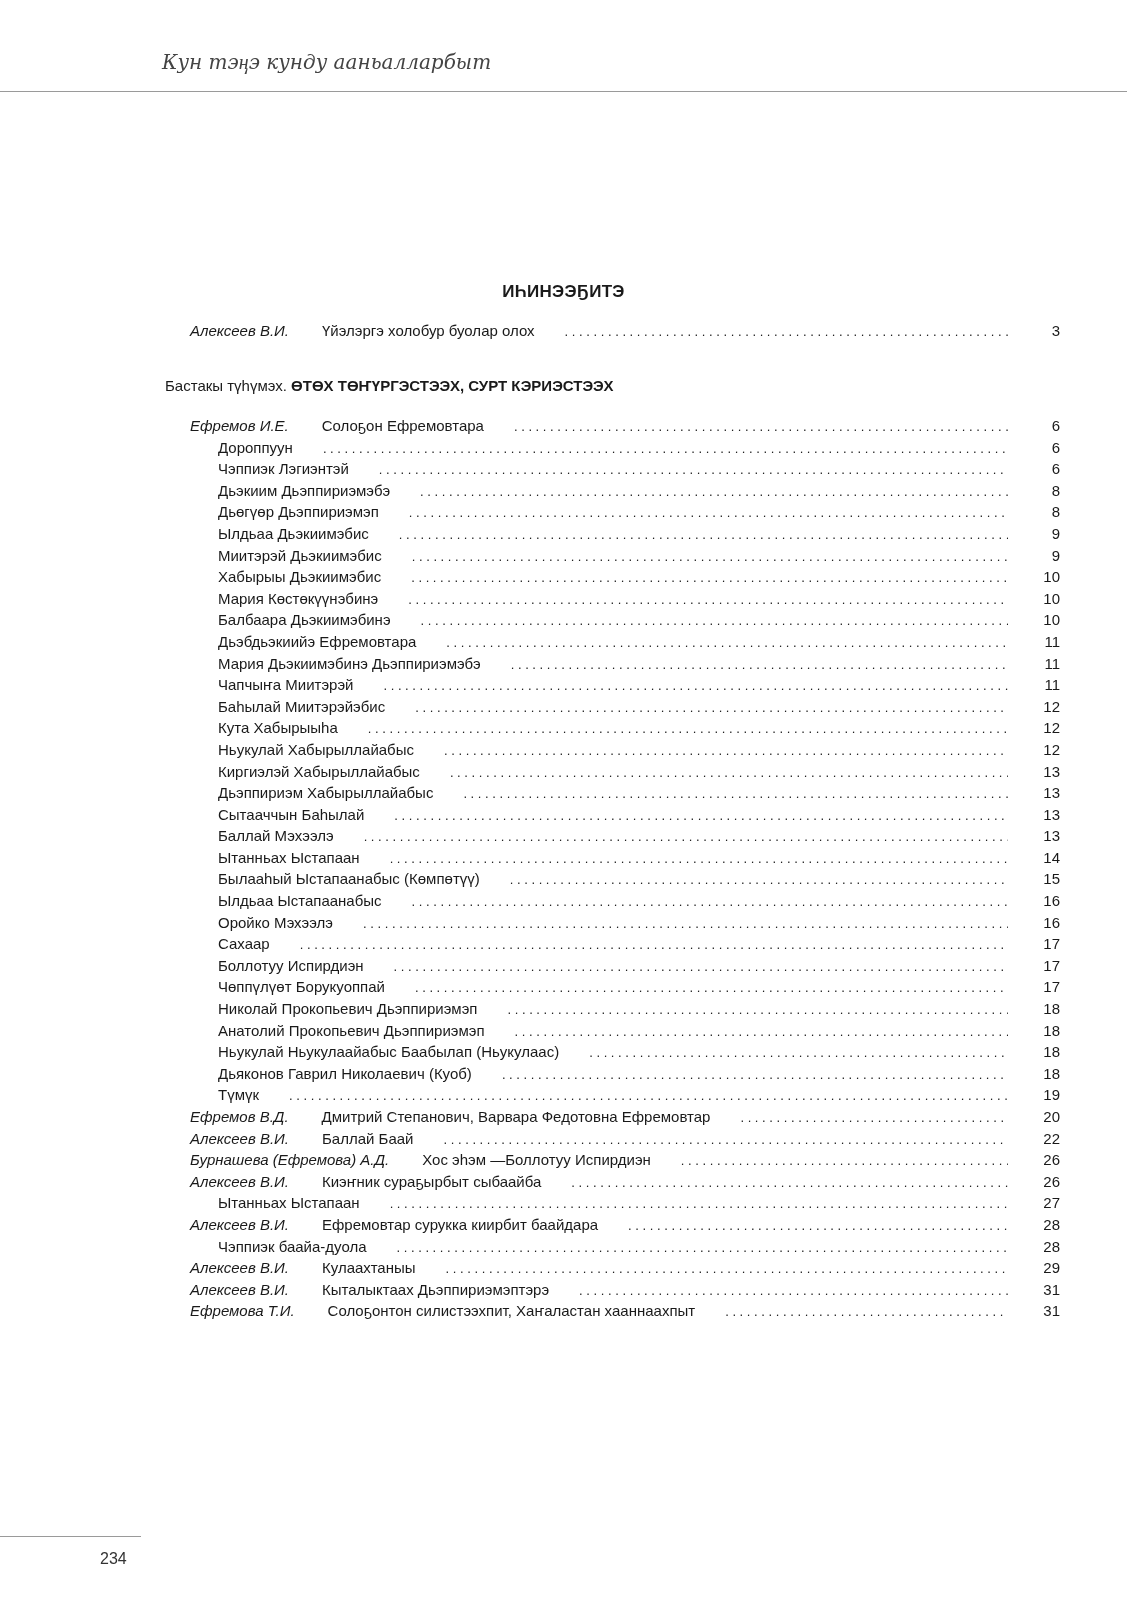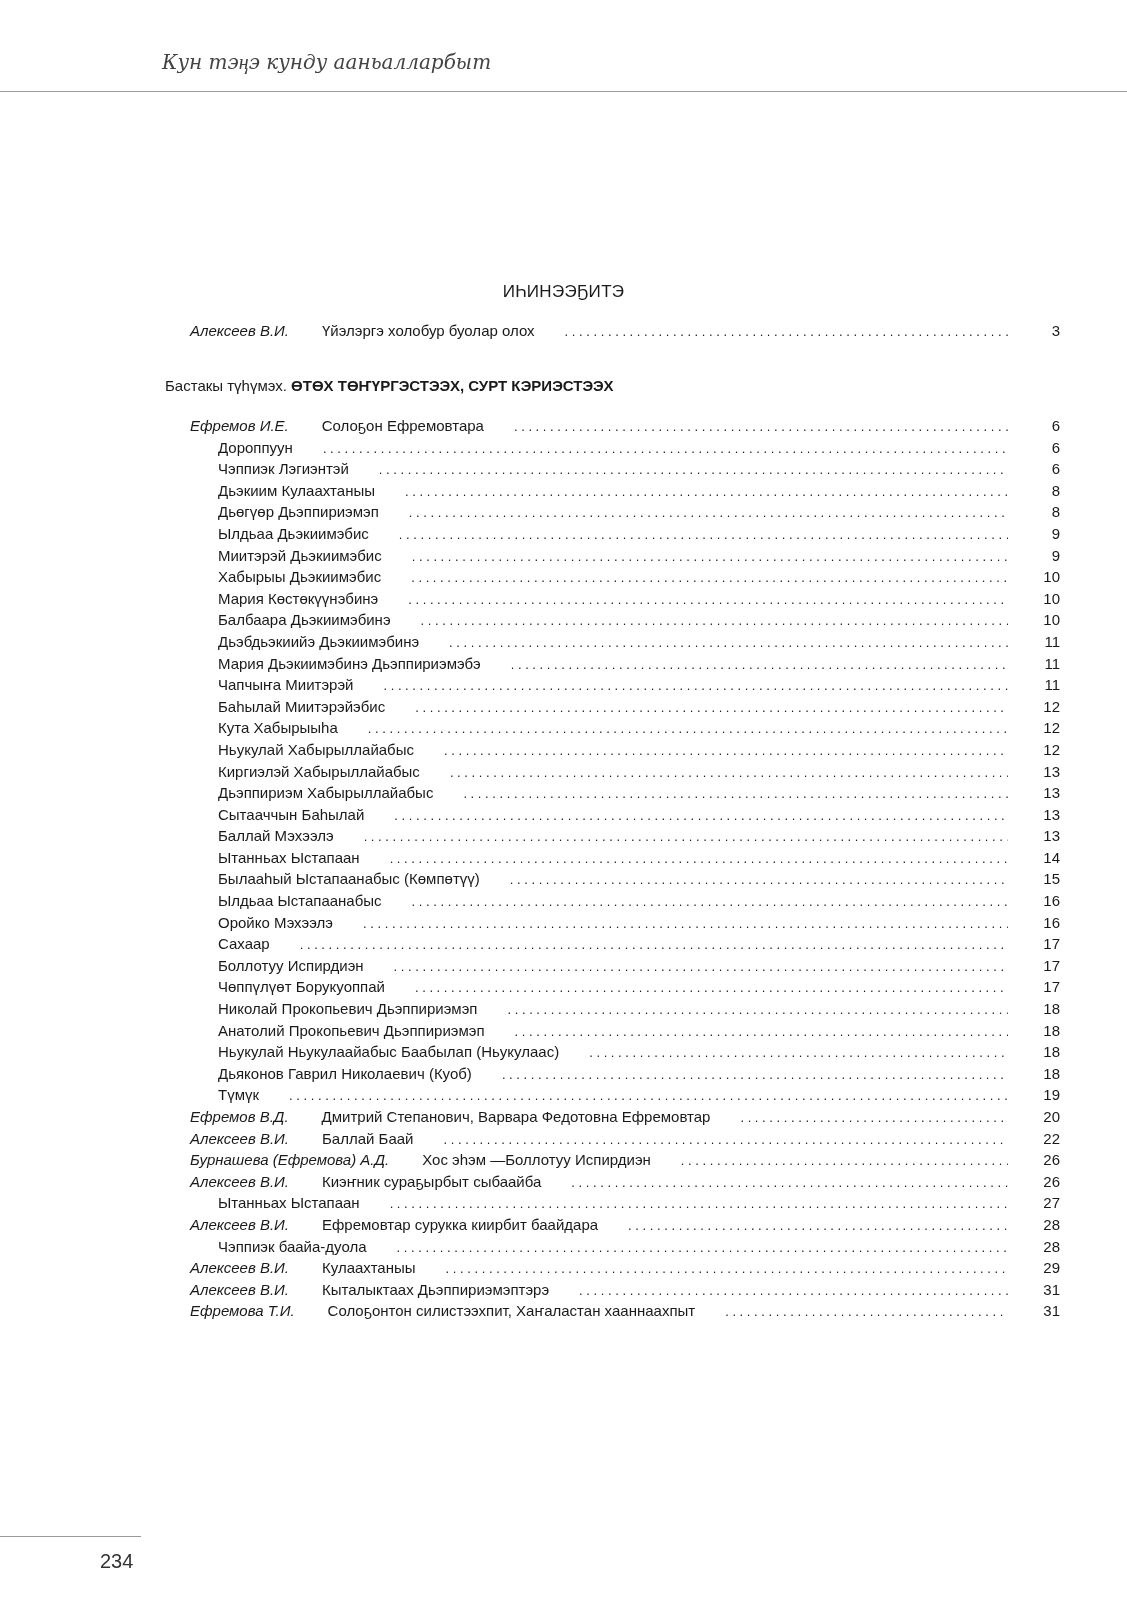--- a/index.html
+++ b/index.html
@@ -1,31 +1,31 @@
 <!DOCTYPE html>
 <html><head>
   <meta charset="utf-8">
   <style>
     html, body { margin: 0; padding: 0; background: #ffffff; }
     body { width: 1127px; height: 1616px; position: relative; overflow: hidden; color: #1a1a1a; font-family: "Liberation Sans", sans-serif; }
     .running-head { position: absolute; left: 162px; top: 50px; font-family: "DejaVu Serif", serif; font-style: italic; font-size: 20px; color: #444; }
     .head-rule { position: absolute; left: 0; right: 0; top: 91px; height: 0; border-top: 1.5px solid #9a9a9a; }
-    .toc-title { position: absolute; left: 0; right: 0; top: 282px; text-align: center; font-weight: normal; font-size: 17px; letter-spacing: 0.3px; }
+    .toc-title { position: absolute; left: 0; right: 0; top: 282px; text-align: center; font-weight: bold; font-size: 17px; letter-spacing: 0.3px; }
     .toc { position: absolute; left: 190px; top: 320px; width: 870px; font-size: 15px; }
     .row { display: flex; align-items: baseline; height: 21.6px; line-height: 21.6px; white-space: nowrap; gap: 28px; }
     .row.sub { padding-left: 28px; }
     .row .author { font-style: italic; margin-right: 5px; }
     .row .leader { flex: 1; overflow: hidden; margin: 0 2px; color: #222; letter-spacing: 3.2px; font-size: 13px; }
     .row .leader::before { content: ". . . . . . . . . . . . . . . . . . . . . . . . . . . . . . . . . . . . . . . . . . . . . . . . . . . . . . . . . . . . . . . . . . . . . . . . . . . . . . . . . . . . . . . . . . . . . . . . . . . . . . . . . . . . . . . . . . . . . . . . . . . . . . . . . . . . . . . . . . ."; letter-spacing: 0; }
     .row .page { min-width: 22px; text-align: right; }
     .section-heading { position: absolute; left: 165px; top: 377px; font-size: 15px; }
     .section-heading .bold { font-weight: bold; }
     .toc2 { position: absolute; left: 190px; top: 415px; width: 870px; font-size: 15px; }
     .foot-rule { position: absolute; left: 0; width: 141px; top: 1536px; border-top: 1.5px solid #9a9a9a; }
-    .page-number { position: absolute; left: 100px; top: 1550px; font-size: 20px; color: #333; }
+    .page-number { position: absolute; left: 100px; top: 1550px; font-size: 16px; color: #333; }
   </style>
 </head>
 <body>
 
 <div class="running-head">Кун тэӊэ кунду ааньалларбыт</div>
 <div class="head-rule"></div>
 
 <div class="toc-title">ИҺИНЭЭҔИТЭ</div>
 
 <div class="toc">
@@ -53,21 +53,21 @@
       <span class="title">Дороппуун</span>
       <span class="leader"></span>
       <span class="page">6</span>
     </div>
     <div class="row sub">
       <span class="title">Чэппиэк Лэгиэнтэй</span>
       <span class="leader"></span>
       <span class="page">6</span>
     </div>
     <div class="row sub">
-      <span class="title">Дьэкиим Кулаахтаныы</span>
+      <span class="title">Дьэкиим Дьэппириэмэбэ</span>
       <span class="leader"></span>
       <span class="page">8</span>
     </div>
     <div class="row sub">
       <span class="title">Дьөгүөр Дьэппириэмэп</span>
       <span class="leader"></span>
       <span class="page">8</span>
     </div>
     <div class="row sub">
       <span class="title">Ылдьаа Дьэкиимэбис</span>
@@ -88,21 +88,21 @@
       <span class="title">Мария Көстөкүүнэбинэ</span>
       <span class="leader"></span>
       <span class="page">10</span>
     </div>
     <div class="row sub">
       <span class="title">Балбаара Дьэкиимэбинэ</span>
       <span class="leader"></span>
       <span class="page">10</span>
     </div>
     <div class="row sub">
-      <span class="title">Дьэбдьэкиийэ Дьэкиимэбинэ</span>
+      <span class="title">Дьэбдьэкиийэ Ефремовтара</span>
       <span class="leader"></span>
       <span class="page">11</span>
     </div>
     <div class="row sub">
       <span class="title">Мария Дьэкиимэбинэ Дьэппириэмэбэ</span>
       <span class="leader"></span>
       <span class="page">11</span>
     </div>
     <div class="row sub">
       <span class="title">Чапчыҥа Миитэрэй</span>

